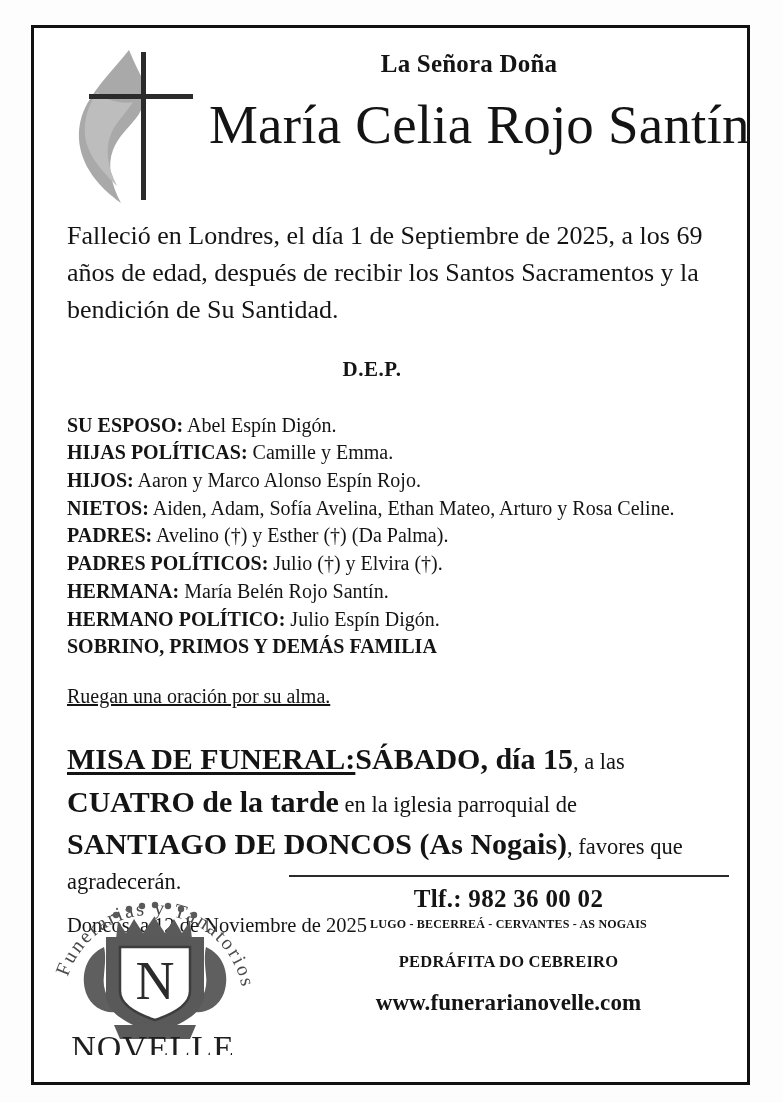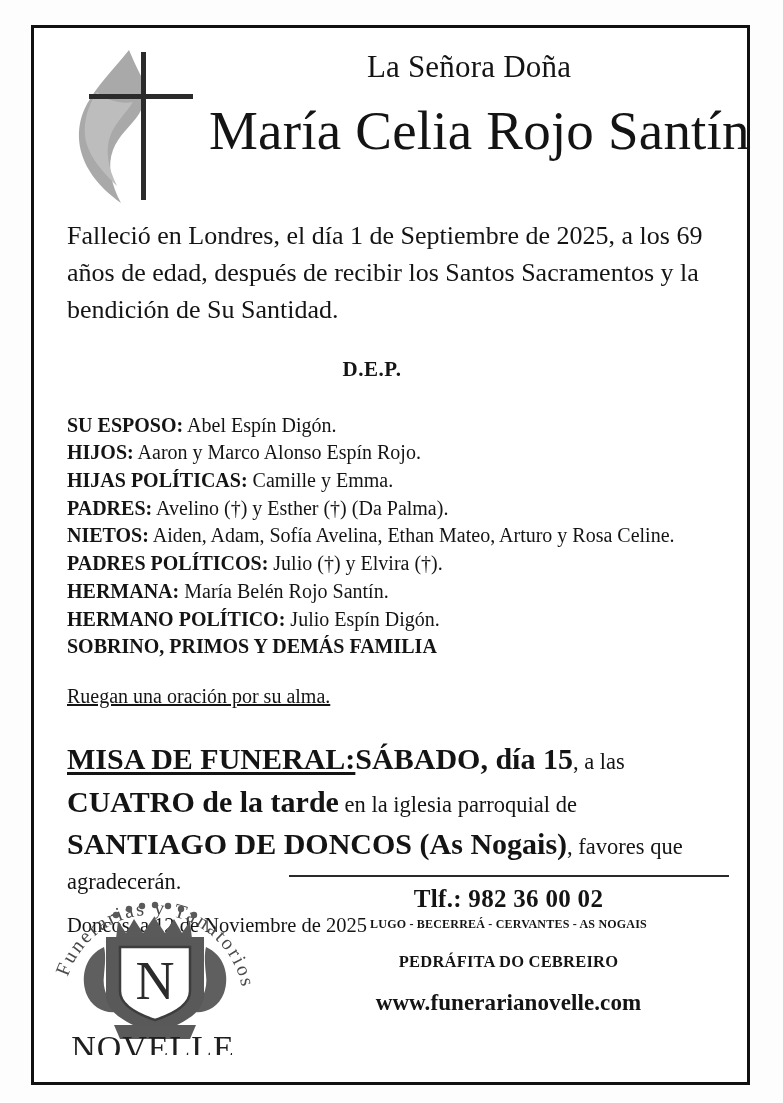--- a/index.html
+++ b/index.html
@@ -54,23 +54,24 @@
     height: 160px;
   }
   .title-block {
     position: absolute;
     left: 175px;
     top: 22px;
     width: 520px;
     text-align: center;
   }
   .pre-title {
-    font-size: 31px;
+    font-size: 25px;
     line-height: 1.1;
     letter-spacing: 0.2px;
+    font-weight: bold;
   }
   .deceased-name {
     font-size: 55px;
     line-height: 1.12;
     margin-top: 16px;
     letter-spacing: 0.2px;
     white-space: nowrap;
   }
 
   
@@ -227,34 +228,34 @@
         <div class="death-line">Falleció en Londres, el día 1 de Septiembre de 2025, a los 69 años de edad, después de recibir los Santos Sacramentos y la bendición de Su Santidad.</div>
 
         <div class="dep">D.E.P.</div>
 
         <div class="family">
           <div class="family-row">
             <span class="rel">SU ESPOSO:</span>
             <span class="names">Abel Espín Digón.</span>
           </div>
           <div class="family-row">
+            <span class="rel">HIJAS POLÍTICAS:</span>
+            <span class="names">Camille y Emma.</span>
+          </div>
+          <div class="family-row">
             <span class="rel">HIJOS:</span>
             <span class="names">Aaron y Marco Alonso Espín Rojo.</span>
           </div>
           <div class="family-row">
-            <span class="rel">HIJAS POLÍTICAS:</span>
-            <span class="names">Camille y Emma.</span>
+            <span class="rel">NIETOS:</span>
+            <span class="names">Aiden, Adam, Sofía Avelina, Ethan Mateo, Arturo y Rosa Celine.</span>
           </div>
           <div class="family-row">
             <span class="rel">PADRES:</span>
             <span class="names">Avelino (†) y Esther (†) (Da Palma).</span>
-          </div>
-          <div class="family-row">
-            <span class="rel">NIETOS:</span>
-            <span class="names">Aiden, Adam, Sofía Avelina, Ethan Mateo, Arturo y Rosa Celine.</span>
           </div>
           <div class="family-row">
             <span class="rel">PADRES POLÍTICOS:</span>
             <span class="names">Julio (†) y Elvira (†).</span>
           </div>
           <div class="family-row">
             <span class="rel">HERMANA:</span>
             <span class="names">María Belén Rojo Santín.</span>
           </div>
           <div class="family-row">

